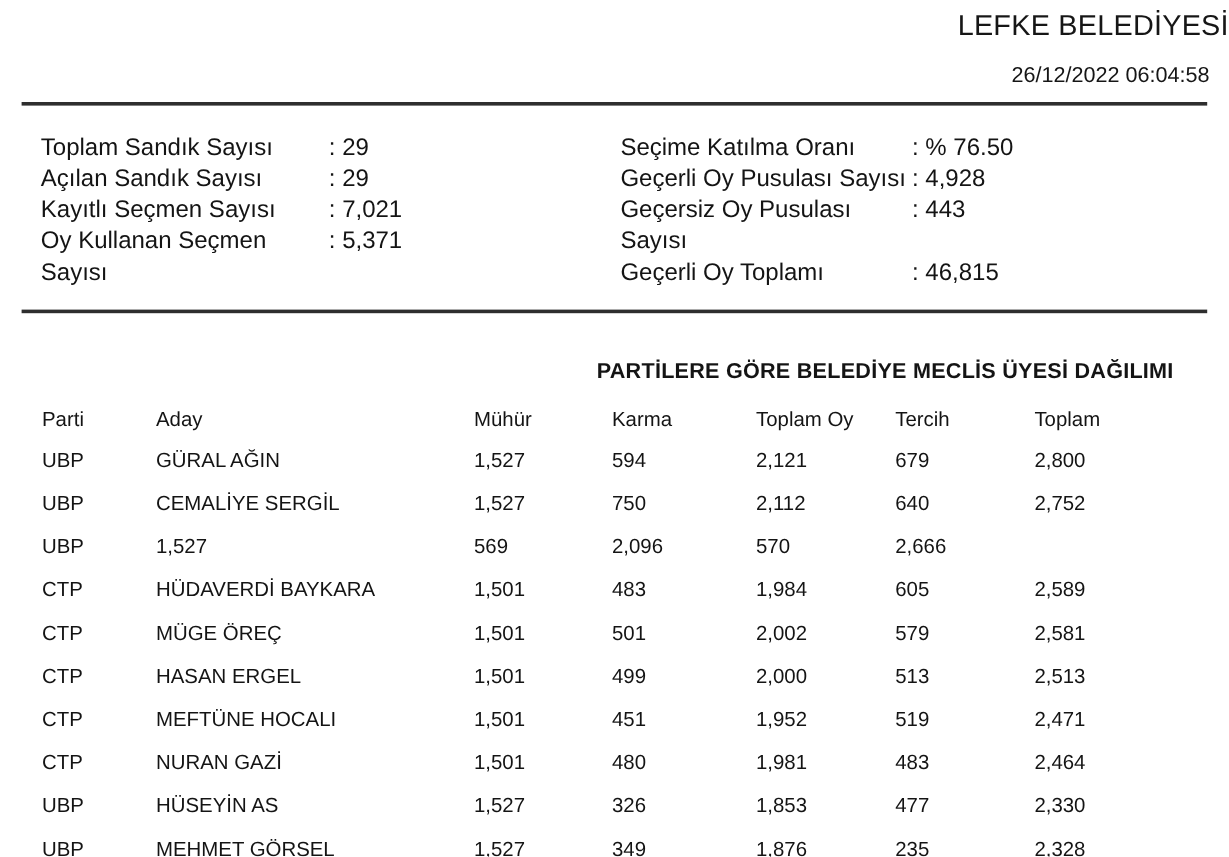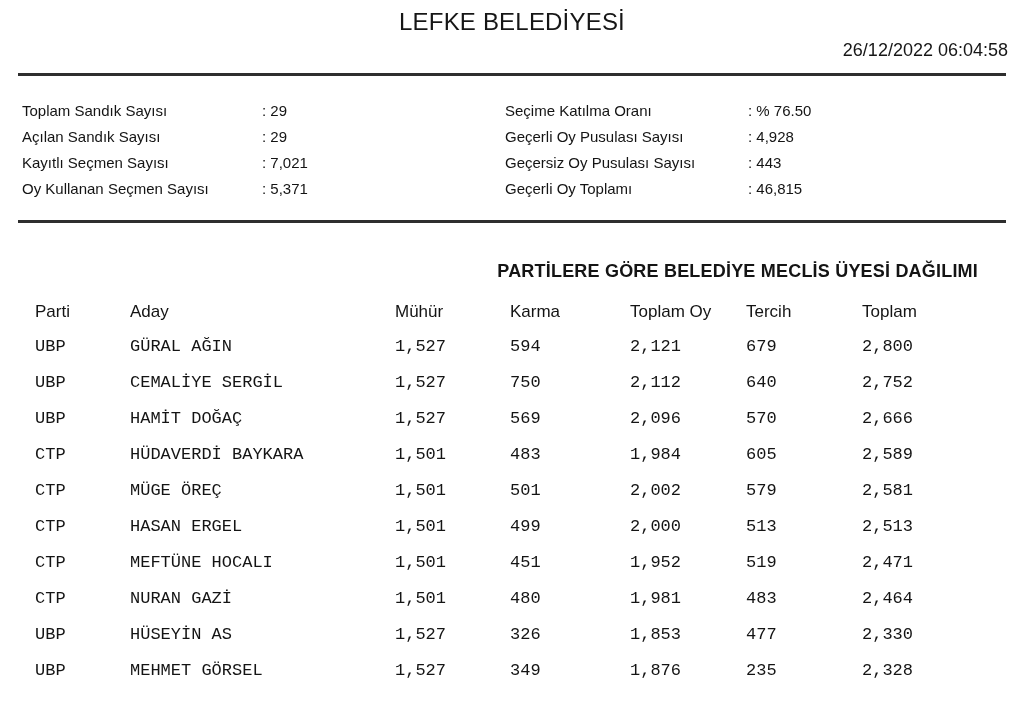--- a/index.html
+++ b/index.html
@@ -12,43 +12,43 @@
     width: 1024px;
     height: 714px;
     margin: 0 auto;
     background: #ffffff;
     color: #141414;
     font-family: "Liberation Sans", "DejaVu Sans", sans-serif;
     overflow: hidden;
   }
   .doc-title {
     padding-top: 8px;
-    text-align: center;
+    text-align: right;
     font-size: 24px;
     letter-spacing: 0.2px;
     color: #161616;
   }
   .doc-date {
-    margin-top: 4px;
+    margin-top: 16px;
     padding-right: 16px;
     text-align: right;
     font-size: 18px;
     color: #161616;
   }
   .rule {
     border: none;
     border-top: 3px solid #2e2e2e;
     margin: 12px 18px 0 18px;
   }
   .rule.mid { margin-top: 18px; }
   .summary {
     display: flex;
     margin-top: 22px;
-    padding-left: 22px;
-    font-size: 15px;
+    padding-left: 34px;
+    font-size: 20px;
     line-height: 26px;
   }
   .sum-col { width: 483px; }
   .sum-col.right { width: 500px; }
   .sum-row { display: flex; }
   .sum-label { width: 240px; flex: 0 0 auto; }
   .sum-col.right .sum-label { width: 243px; }
   .sum-value { white-space: pre; }
   .table-title {
     margin: 38px 0 0 35px;
@@ -68,21 +68,20 @@
   .grid .num { text-align: left; }
   .thead {
     margin-top: 20px;
     font-weight: normal;
     line-height: 20px;
   }
   .tbody { margin-top: 6px; }
   .trow {
     height: 36px;
     align-items: center;
-    font-family: Liberation Mono, monospace;
   }
   .trow span { display: block; }
 </style>
 </head>
 <body>
 
 <div class="page">
 
   <div class="doc-title">LEFKE BELEDİYESİ</div>
 
@@ -168,21 +167,20 @@
         <span>CEMALİYE SERGİL</span>
         <span class="num">1,527</span>
         <span class="num">750</span>
         <span class="num">2,112</span>
         <span class="num">640</span>
         <span class="num">2,752</span>
       </div>
 
       <div class="grid trow">
         <span>UBP</span>
-        <span>HAMİT DOĞAÇ</span>
         <span class="num">1,527</span>
         <span class="num">569</span>
         <span class="num">2,096</span>
         <span class="num">570</span>
         <span class="num">2,666</span>
       </div>
 
       <div class="grid trow">
         <span>CTP</span>
         <span>HÜDAVERDİ BAYKARA</span>

